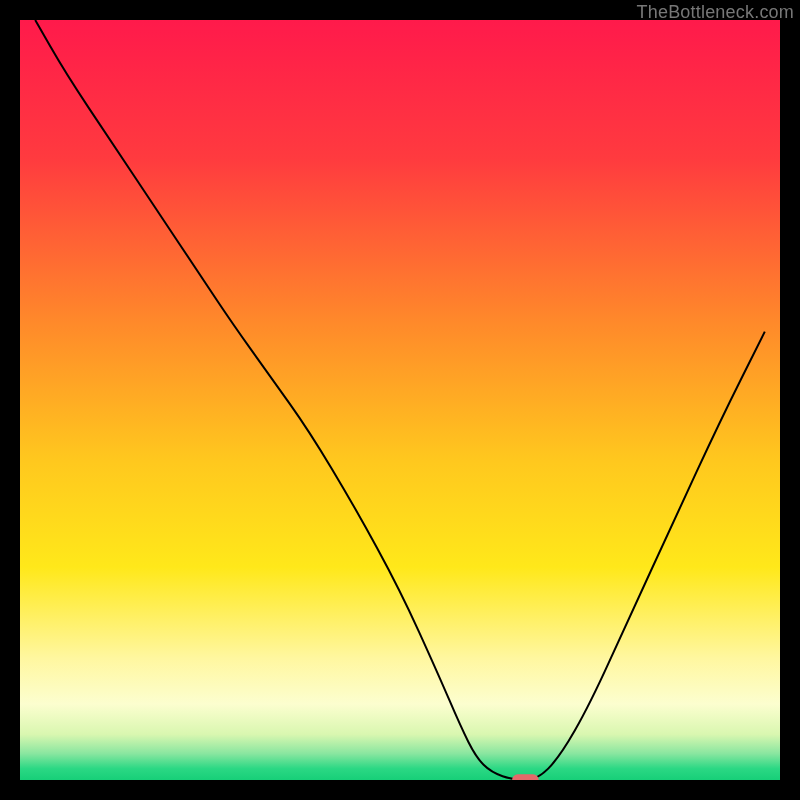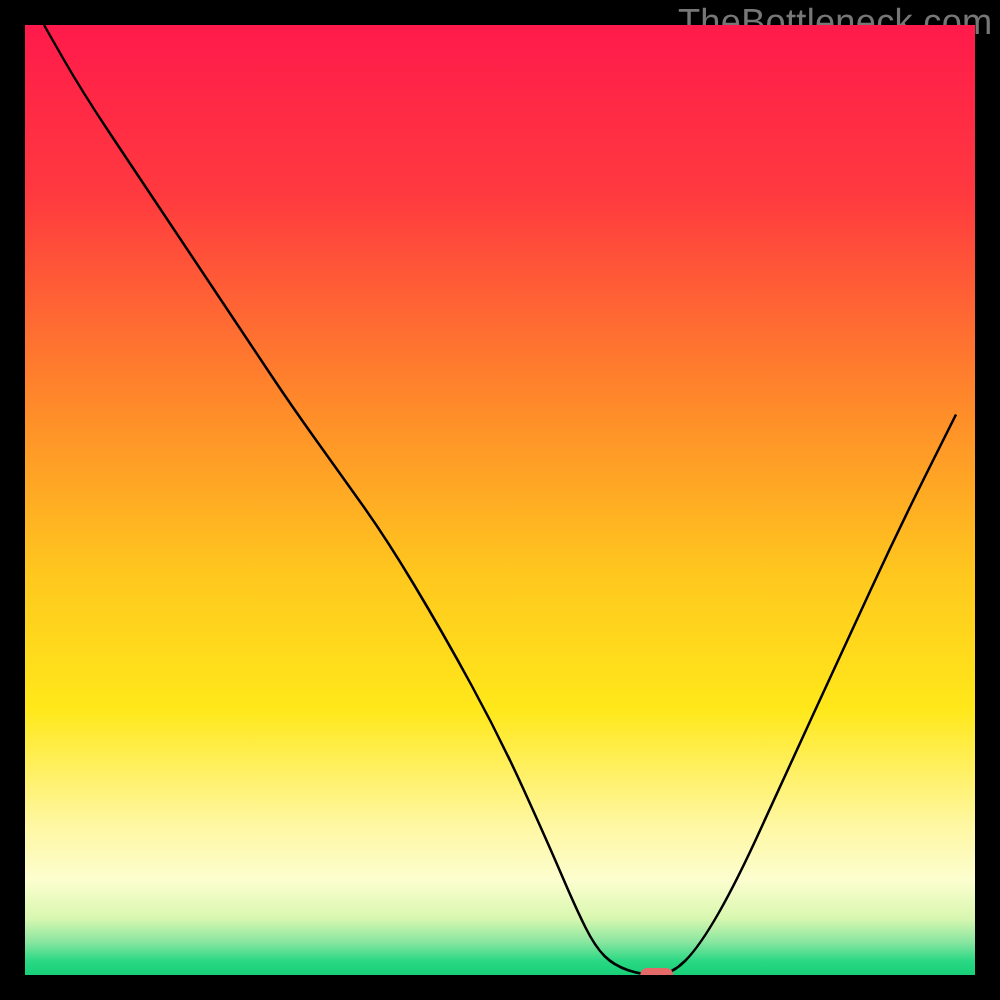--- a/index.html
+++ b/index.html
@@ -22,21 +22,21 @@
     left: 20px;
     top: 20px;
     width: 760px;
     height: 760px;
   }
   .watermark {
     position: absolute;
     top: 2px;
     right: 6px;
     color: #777;
-    font-size: 29px;
+    font-size: 18px;
     font-weight: 500;
     letter-spacing: 0.2px;
     user-select: none;
   }
   svg {
     display: block;
   }
 </style>
 </head>
 <body>

